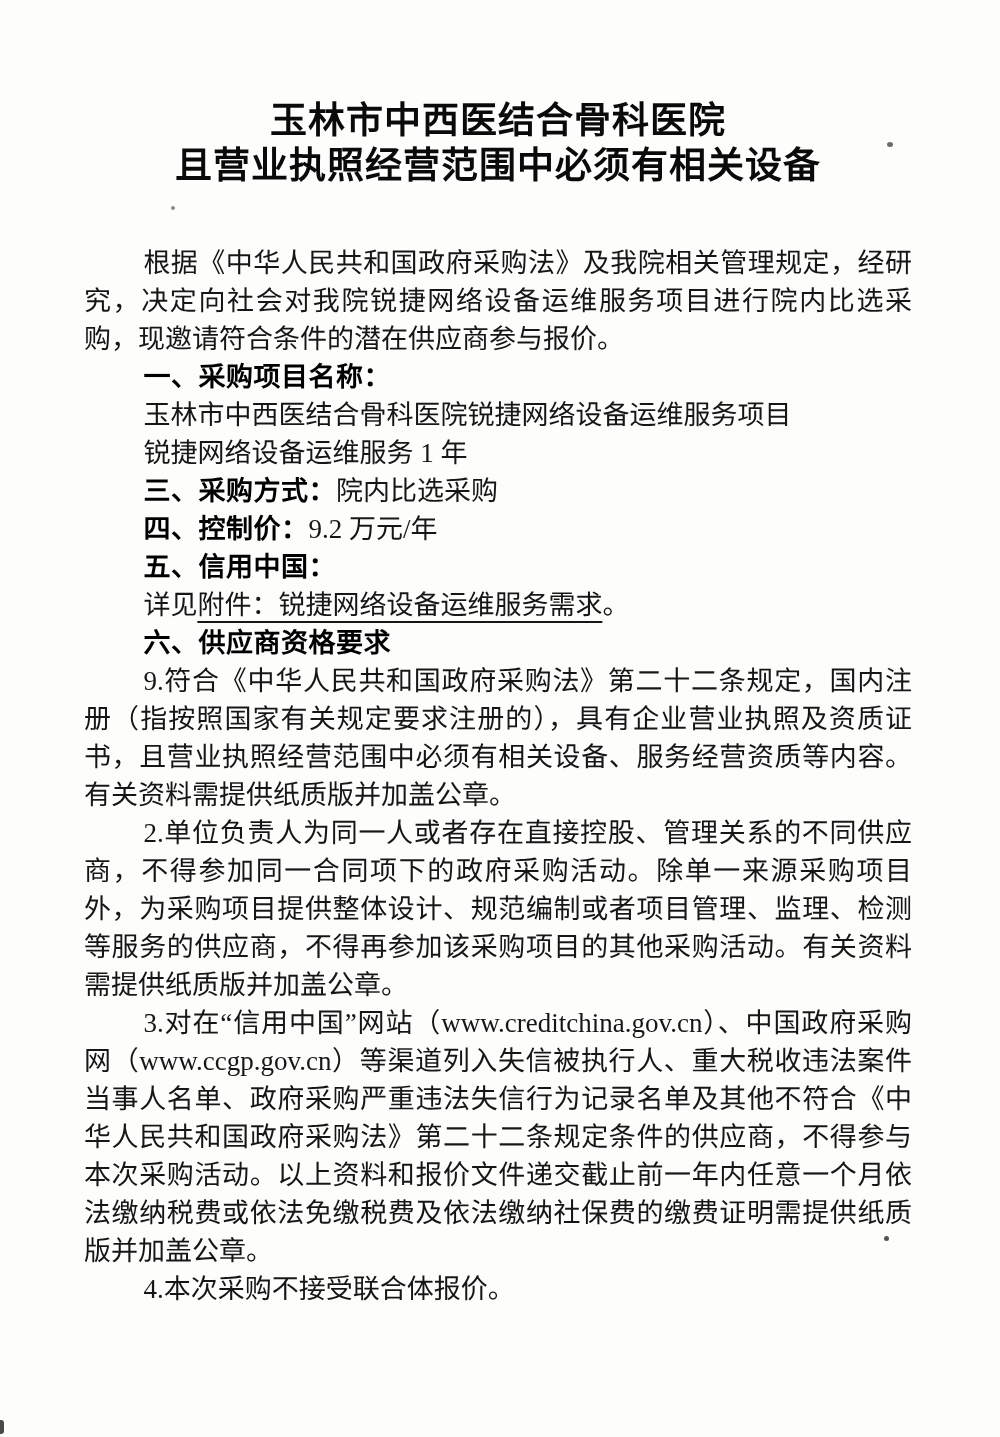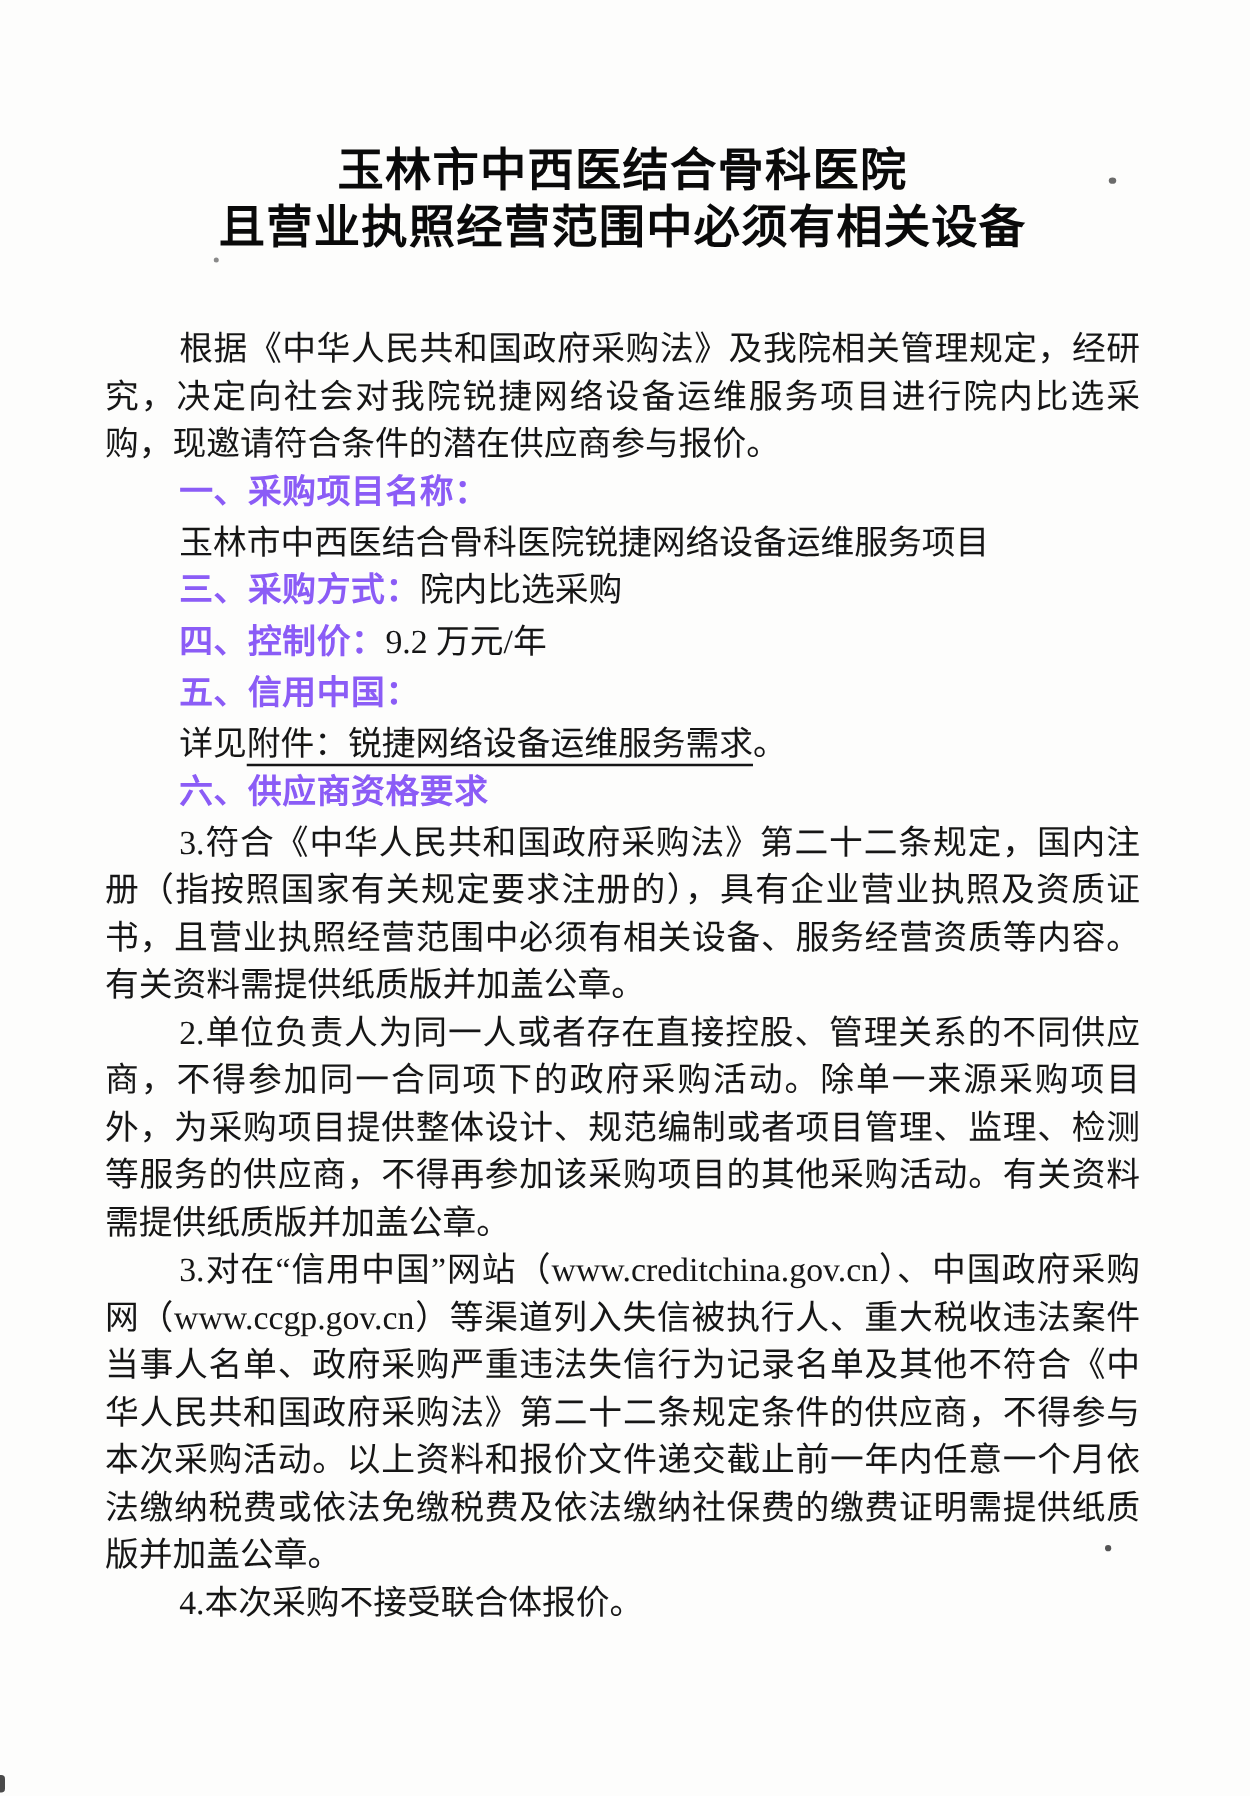--- a/index.html
+++ b/index.html
@@ -11,21 +11,21 @@
     position: relative;
     width: 1000px;
     height: 1437px;
     background: #fdfdfc;
     color: #161616;
     font-family: "Liberation Serif", "DejaVu Serif", serif;
     overflow: hidden;
   }
   .content {
     position: absolute;
-    top: 16px;
+    top: 0;
     left: 84px;
     width: 828px;
   }
   .doc-title {
     margin-top: 98px;
     text-align: center;
     font-family: "Liberation Sans", "DejaVu Sans", sans-serif;
     font-weight: 900;
     font-size: 37px;
     line-height: 45px;
@@ -37,23 +37,23 @@
     font-size: 27px;
     line-height: 38px;
     text-align: justify;
     text-justify: inter-ideograph;
   }
   p { margin: 0; }
   .intro { margin-top: 56px; text-indent: 2.2em; }
   .line { text-indent: 2.2em; }
   .para { text-indent: 2.2em; }
   .hd {
-    font-family: Liberation Mono, monospace;
+    font-family: Liberation Serif, serif;
     font-weight: 700;
-    color: #8b5cf6;
+    color: #000000;
     letter-spacing: 0.5px;
   }
   .ul-seg {
     text-decoration: underline;
     text-decoration-thickness: 2px;
     text-underline-offset: 7px;
   }
   .speck {
     position: absolute;
     background: #5a5a5a;
@@ -83,31 +83,32 @@
       <div>且营业执照经营范围中必须有相关设备</div>
     </div>
 
     <div class="body-text">
 
       <p class="intro">根据《中华人民共和国政府采购法》及我院相关管理规定，经研究，决定向社会对我院锐捷网络设备运维服务项目进行院内比选采购，现邀请符合条件的潜在供应商参与报价。</p>
 
       <p class="line"><span class="hd">一、采购项目名称：</span></p>
       <p class="line">玉林市中西医结合骨科医院锐捷网络设备运维服务项目</p>
 
+      <p class="line">锐捷网络设备运维服务 1 年</p>
 
       <p class="line"><span class="hd">三、采购方式：</span><span>院内比选采购</span></p>
 
       <p class="line"><span class="hd">四、控制价：</span><span>9.2 万元/年</span></p>
 
       <p class="line"><span class="hd">五、信用中国：</span></p>
       <p class="line"><span>详见</span><span class="ul-seg">附件：锐捷网络设备运维服务需求</span><span>。</span></p>
 
       <p class="line"><span class="hd">六、供应商资格要求</span></p>
 
-      <p class="para">3.符合《中华人民共和国政府采购法》第二十二条规定，国内注册（指按照国家有关规定要求注册的），具有企业营业执照及资质证书，且营业执照经营范围中必须有相关设备、服务经营资质等内容。有关资料需提供纸质版并加盖公章。</p>
+      <p class="para">9.符合《中华人民共和国政府采购法》第二十二条规定，国内注册（指按照国家有关规定要求注册的），具有企业营业执照及资质证书，且营业执照经营范围中必须有相关设备、服务经营资质等内容。有关资料需提供纸质版并加盖公章。</p>
       <p class="para">2.单位负责人为同一人或者存在直接控股、管理关系的不同供应商，不得参加同一合同项下的政府采购活动。除单一来源采购项目外，为采购项目提供整体设计、规范编制或者项目管理、监理、检测等服务的供应商，不得再参加该采购项目的其他采购活动。有关资料需提供纸质版并加盖公章。</p>
       <p class="para">3.对在“信用中国”网站（www.creditchina.gov.cn）、中国政府采购网（www.ccgp.gov.cn）等渠道列入失信被执行人、重大税收违法案件当事人名单、政府采购严重违法失信行为记录名单及其他不符合《中华人民共和国政府采购法》第二十二条规定条件的供应商，不得参与本次采购活动。以上资料和报价文件递交截止前一年内任意一个月依法缴纳税费或依法免缴税费及依法缴纳社保费的缴费证明需提供纸质版并加盖公章。</p>
       <p class="para">4.本次采购不接受联合体报价。</p>
 
     </div>
   </div>
 
   <div class="speck speck-1"></div>
   <div class="speck speck-2"></div>
   <div class="speck speck-3"></div>

